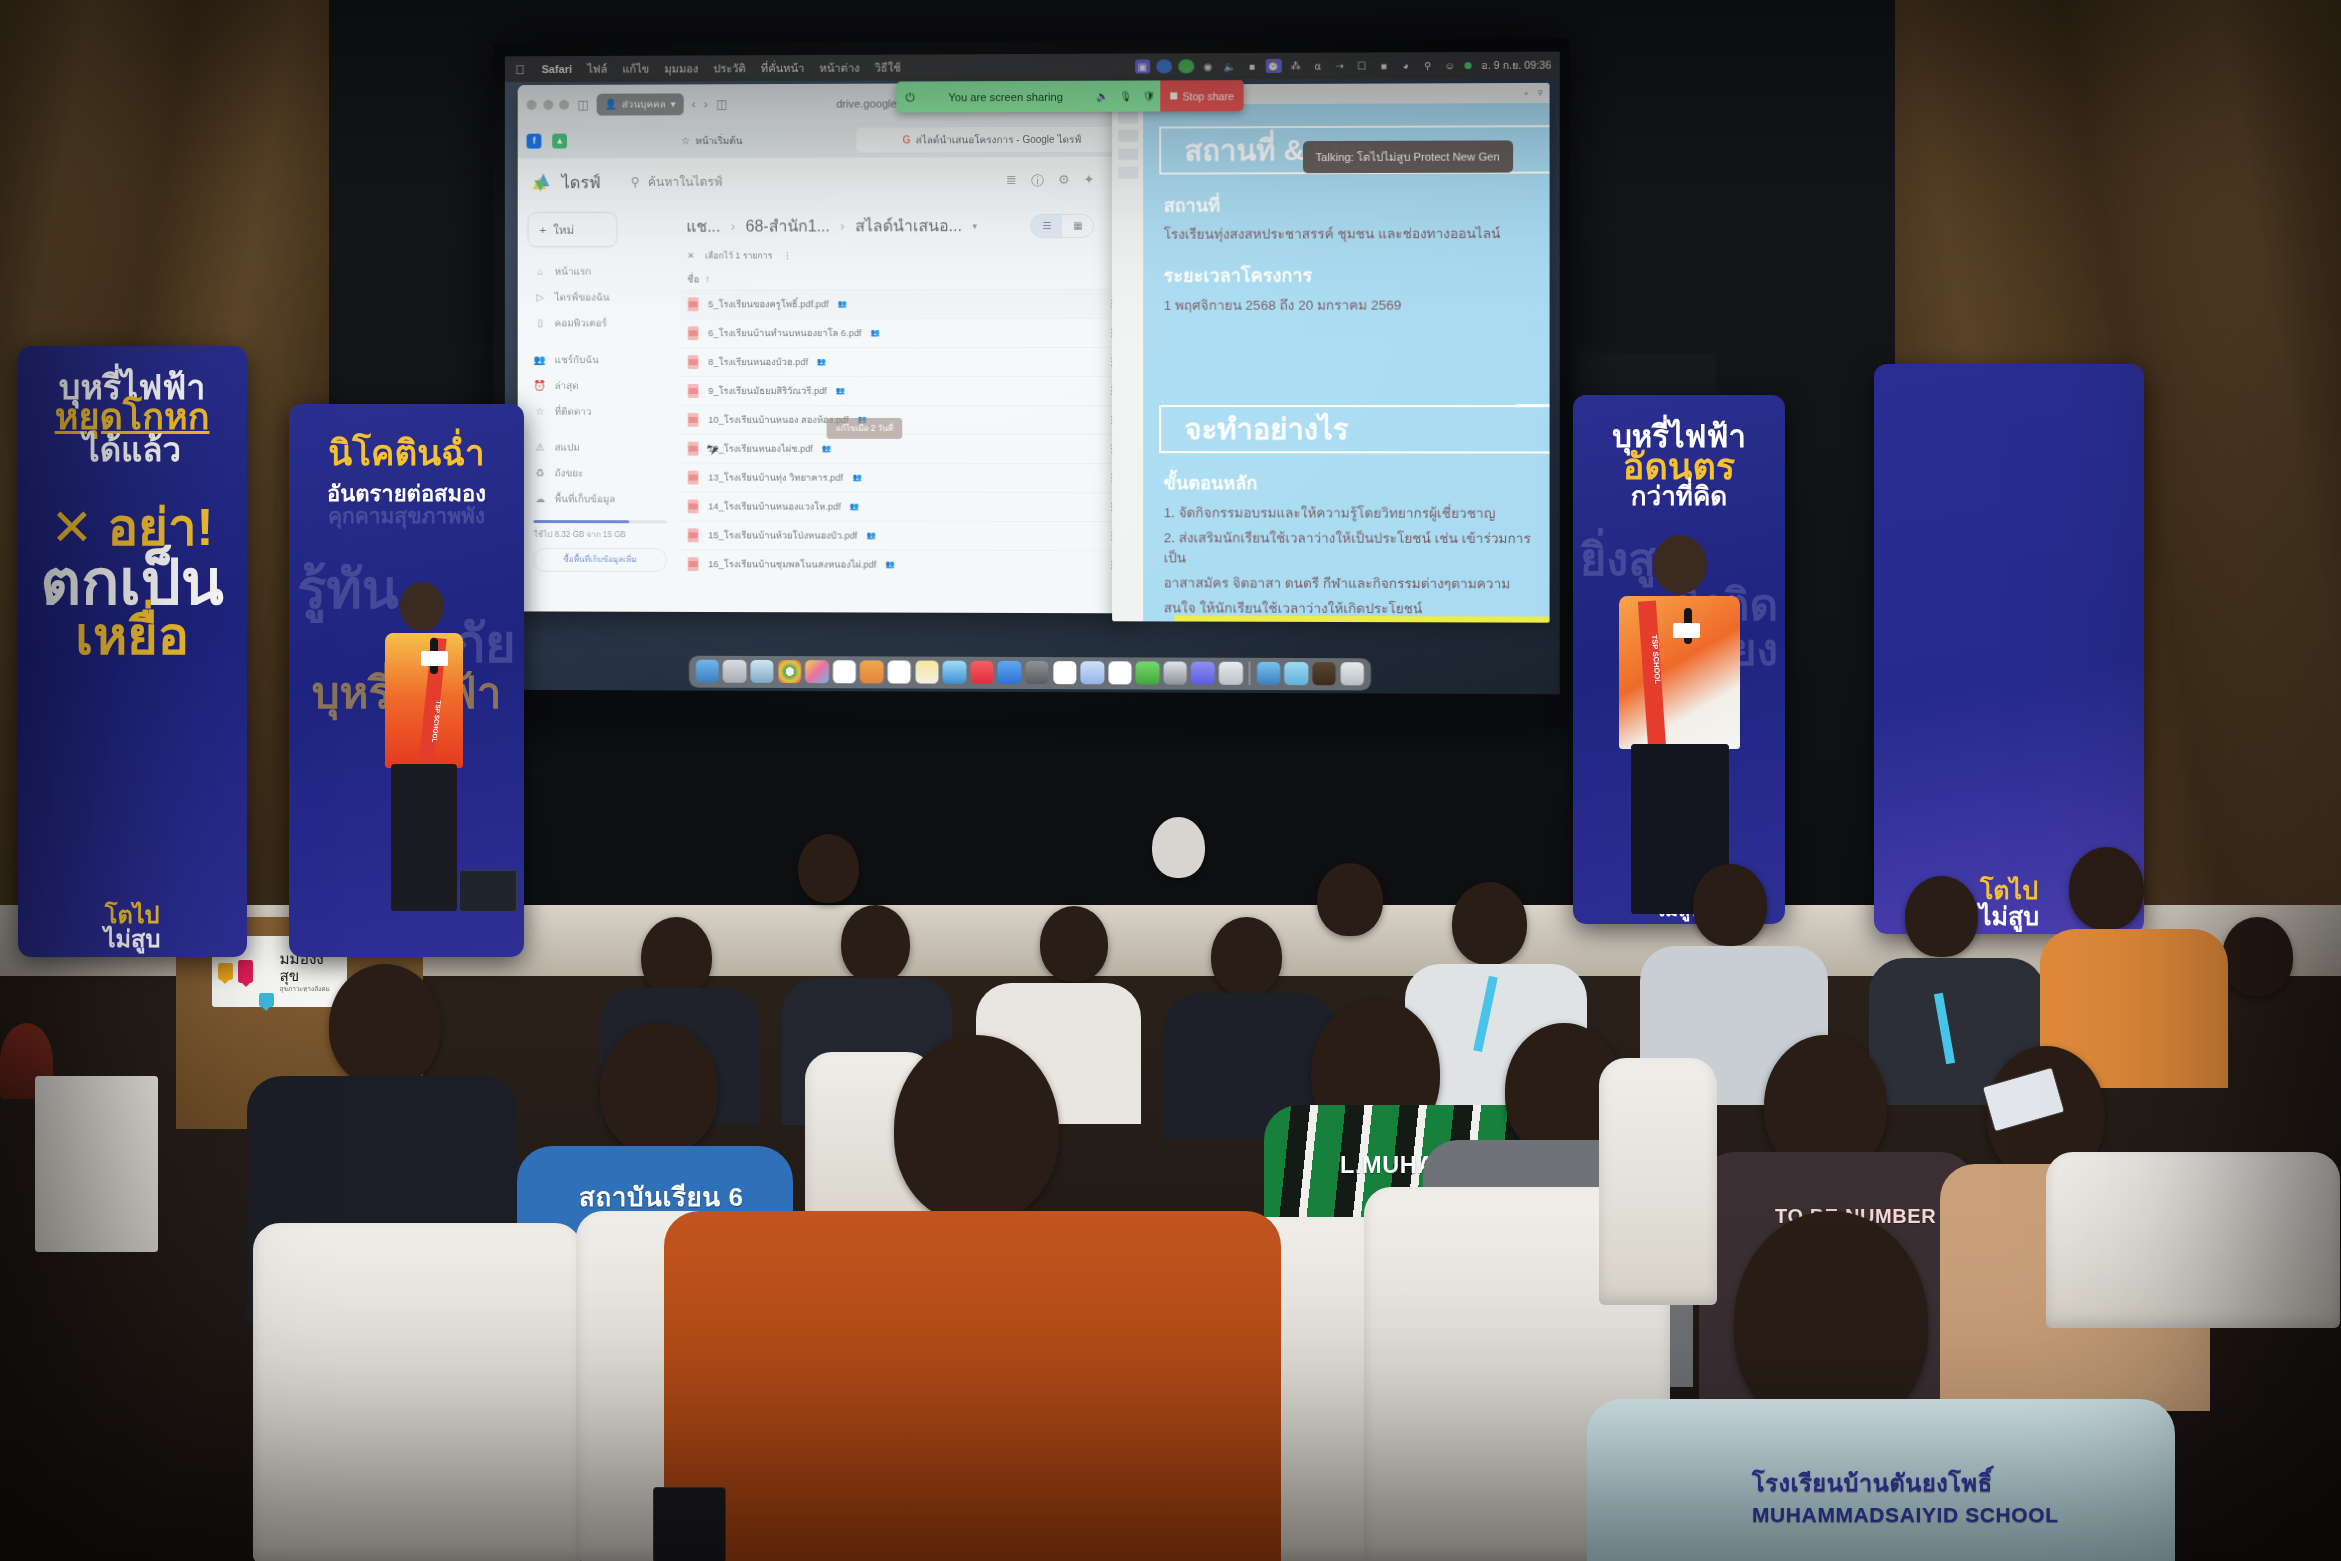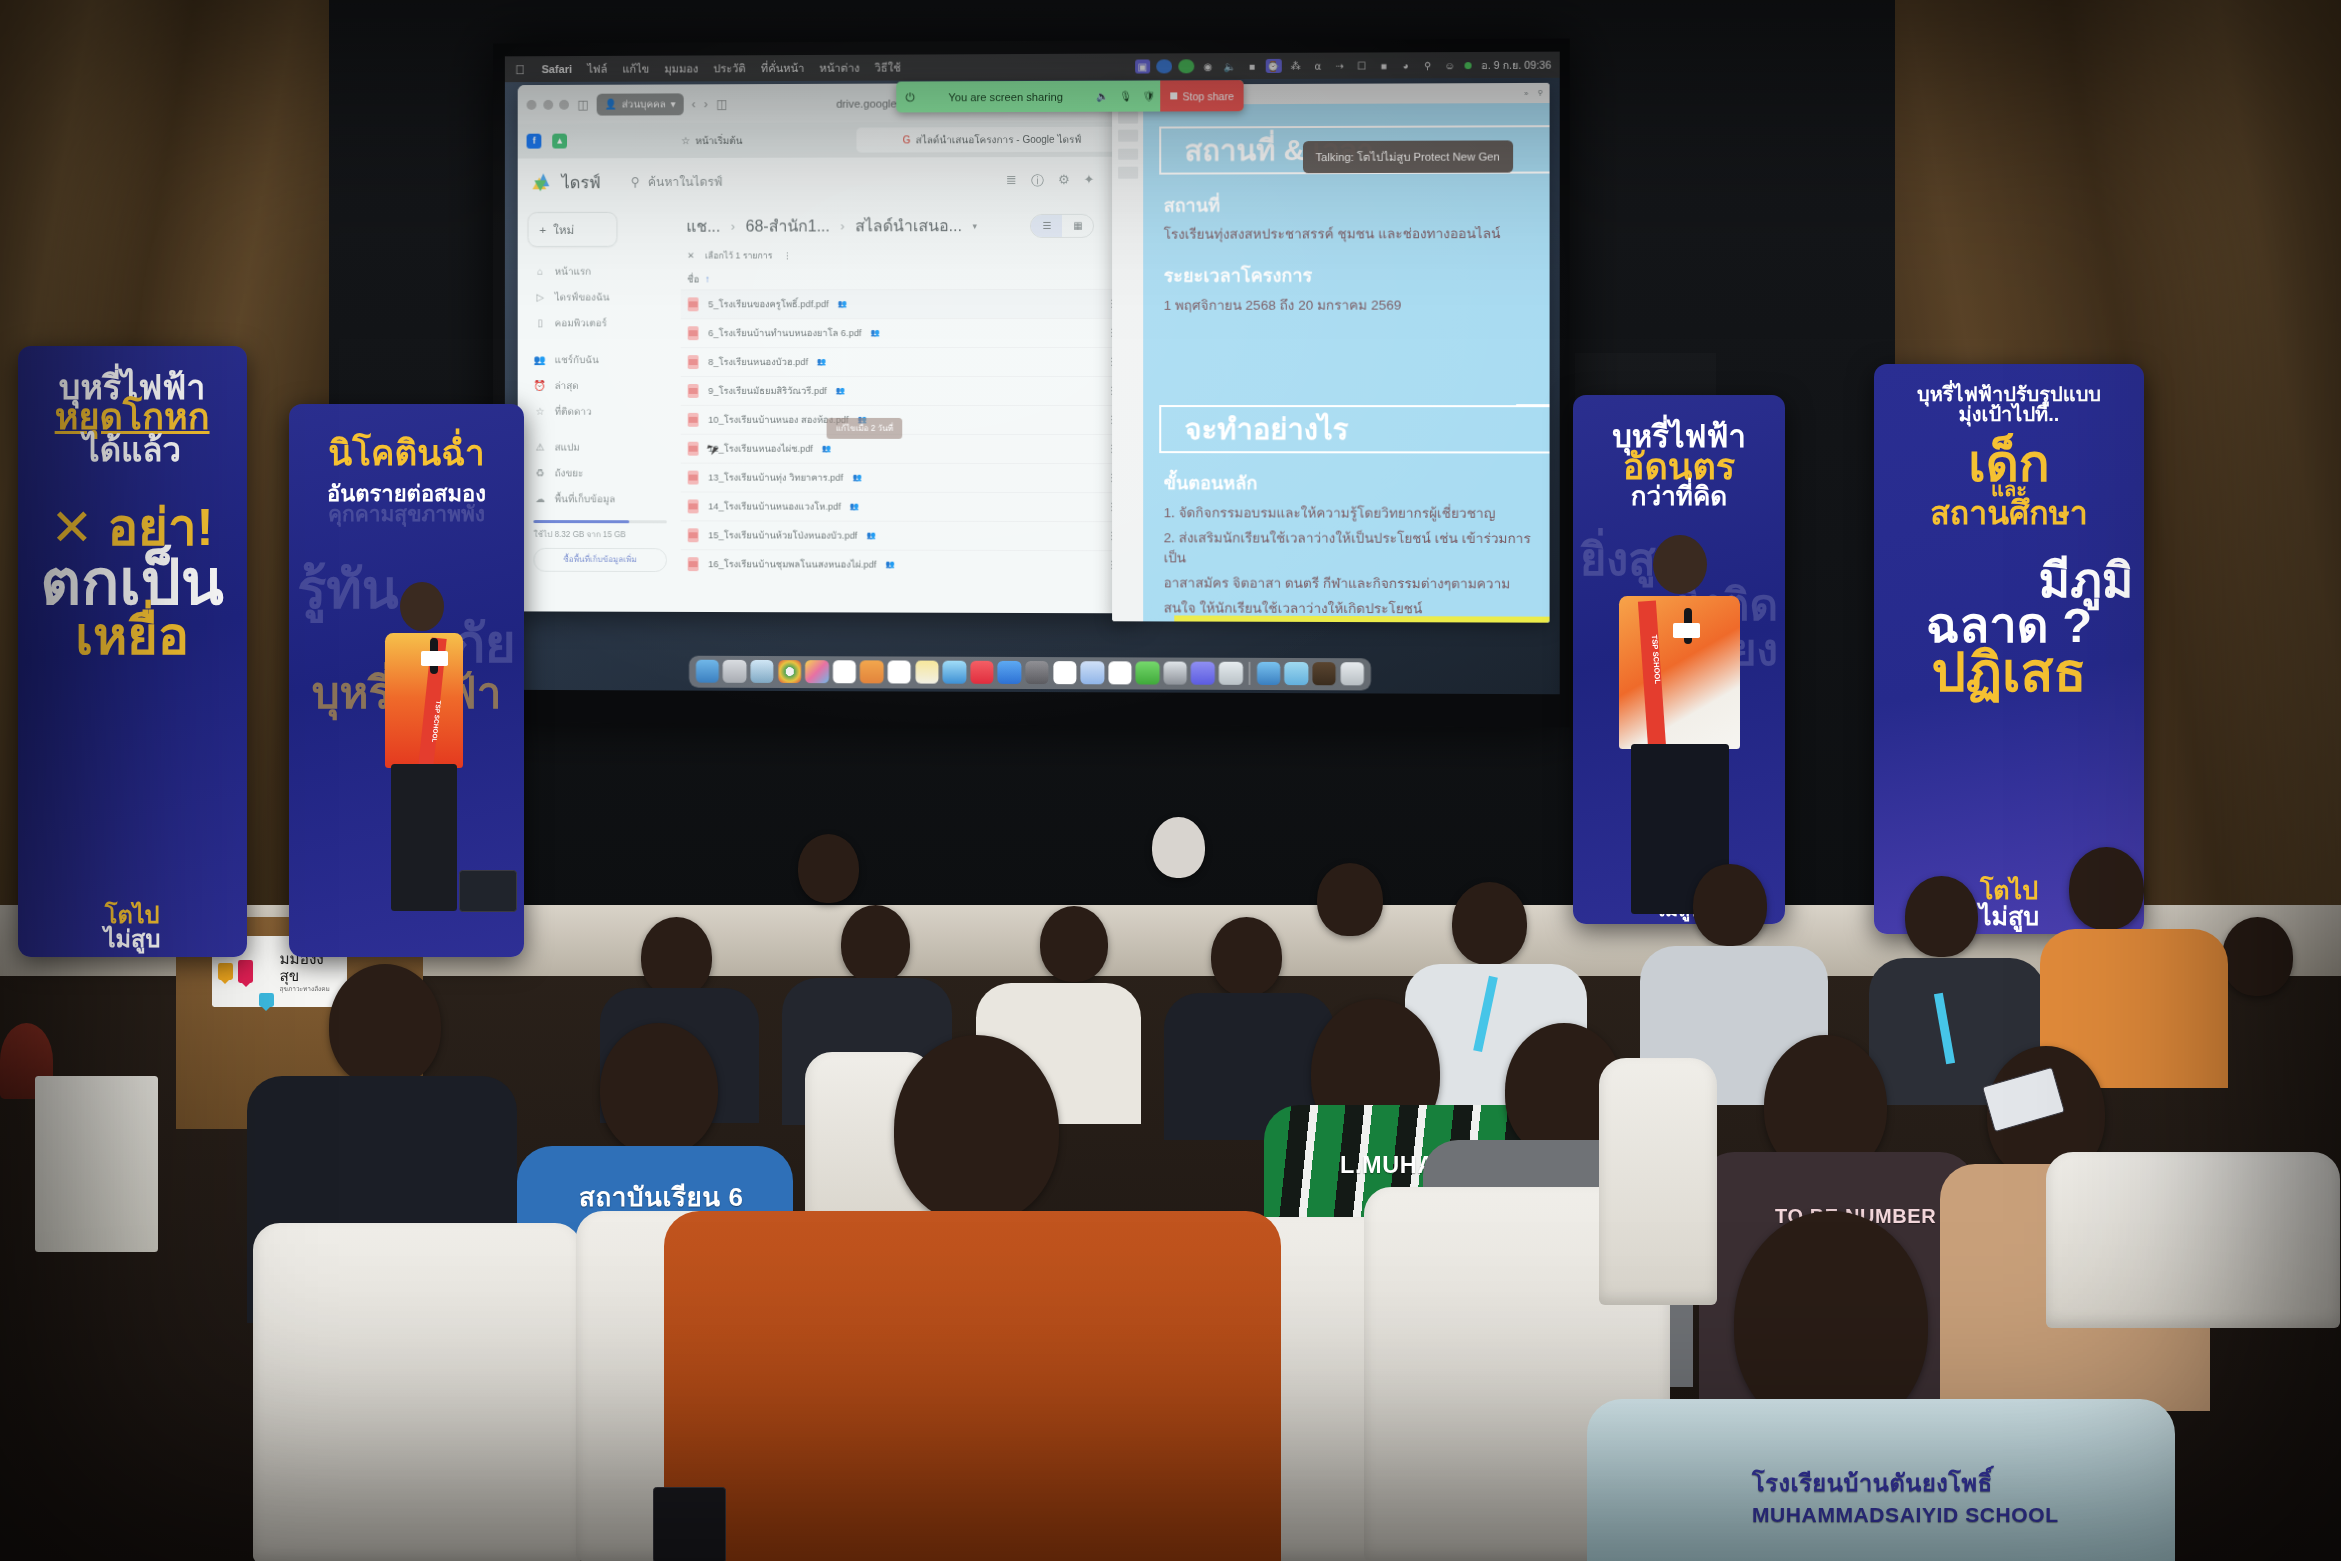--- a/index.html
+++ b/index.html
@@ -579,21 +579,21 @@
     <div class="logo-bot" style="font-size:23.5px;">
       <span class="bl">โตไป</span>
       <span class="bl lw">ไม่สูบ</span>
     </div>
   </div>
 
   <div class="banner" style="left:289px;top:404px;width:235px;height:553px;">
     <div style="padding:31px 8.2px 0 8.2px;">
       <span class="bl b-yellow" style="font-size:35px;">นิโคตินฉ่ำ</span>
       <span class="bl b-white" style="font-size:22px;margin-top:12px;">อันตรายต่อสมอง</span>
-      <span class="bl b-ghost" style="font-size:21px;font-family:Liberation Mono, monospace;">คุกคามสุขภาพพัง</span>
+      <span class="bl b-ghost" style="font-size:21px;">คุกคามสุขภาพพัง</span>
       <span class="bl b-ghost" style="font-size:54px;margin-top:35px;text-align:left;">รู้ทัน</span>
       <span class="bl b-ghost" style="font-size:53px;text-align:right;">ภัย</span>
       <span class="bl b-yellow" style="font-size:44px;opacity:.5;">บุหรี่ไฟฟ้า</span>
     </div>
   </div>
 
   <div class="banner" style="left:1573px;top:395px;width:212px;height:529px;">
     <div style="padding:26px 7px 0 7px;">
       <span class="bl b-white" style="font-size:31px;">บุหรี่ไฟฟ้า</span>
       <span class="bl b-yellow" style="font-size:36px;margin-top:-3.5px;">อัดนตร</span>
@@ -603,30 +603,20 @@
       <span class="bl b-ghost" style="font-size:44px;text-align:right;">ยิ่งเสี่ยง</span>
     </div>
     <div class="logo-bot" style="font-size:20px;">
       <span class="bl">โตไป</span>
       <span class="bl lw">ไม่สูบ</span>
     </div>
   </div>
 
   <div class="banner" style="left:1874px;top:364px;width:270px;height:570px;
        background:linear-gradient(170deg,#2a2e92 0%,#262a8c 55%,#4b3fb0 100%);">
-    <div style="padding:20px 10.6px 0 10.6px;">
-      <span class="bl b-white" style="font-size:20px;">บุหรี่ไฟฟ้าปรับรูปแบบ</span>
-      <span class="bl b-white" style="font-size:20px;">มุ่งเป้าไปที่..</span>
-      <span class="bl b-yellow" style="font-size:51px;margin-top:13px;">เด็ก</span>
-      <span class="bl b-yellow" style="font-size:20px;margin-top:-10.6px;">และ</span>
-      <span class="bl b-yellow" style="font-size:32px;margin-top:-2.4px;">สถานศึกษา</span>
-      <span class="bl b-white" style="font-size:48px;margin-top:27px;text-align:right;">มีภูมิ</span>
-      <span class="bl b-white" style="font-size:49px;margin-top:-4.7px;">ฉลาด ?</span>
-      <span class="bl b-yellow" style="font-size:54px;margin-top:-5.9px;">ปฏิเสธ</span>
-    </div>
     <div class="logo-bot" style="font-size:25px;">
       <span class="bl">โตไป</span>
       <span class="bl lw">ไม่สูบ</span>
     </div>
   </div>
 
   <div class="person" style="left:374px;top:582px;width:100px;height:329px;">
     <div class="head" style="left:26px;top:0;width:44px;height:49px;"></div>
     <div class="body-sh" style="left:10.6px;top:51px;width:78px;height:135px;
       background:linear-gradient(180deg,#f6c04a,#ef6a2a 48%,#e4391f);"></div>

